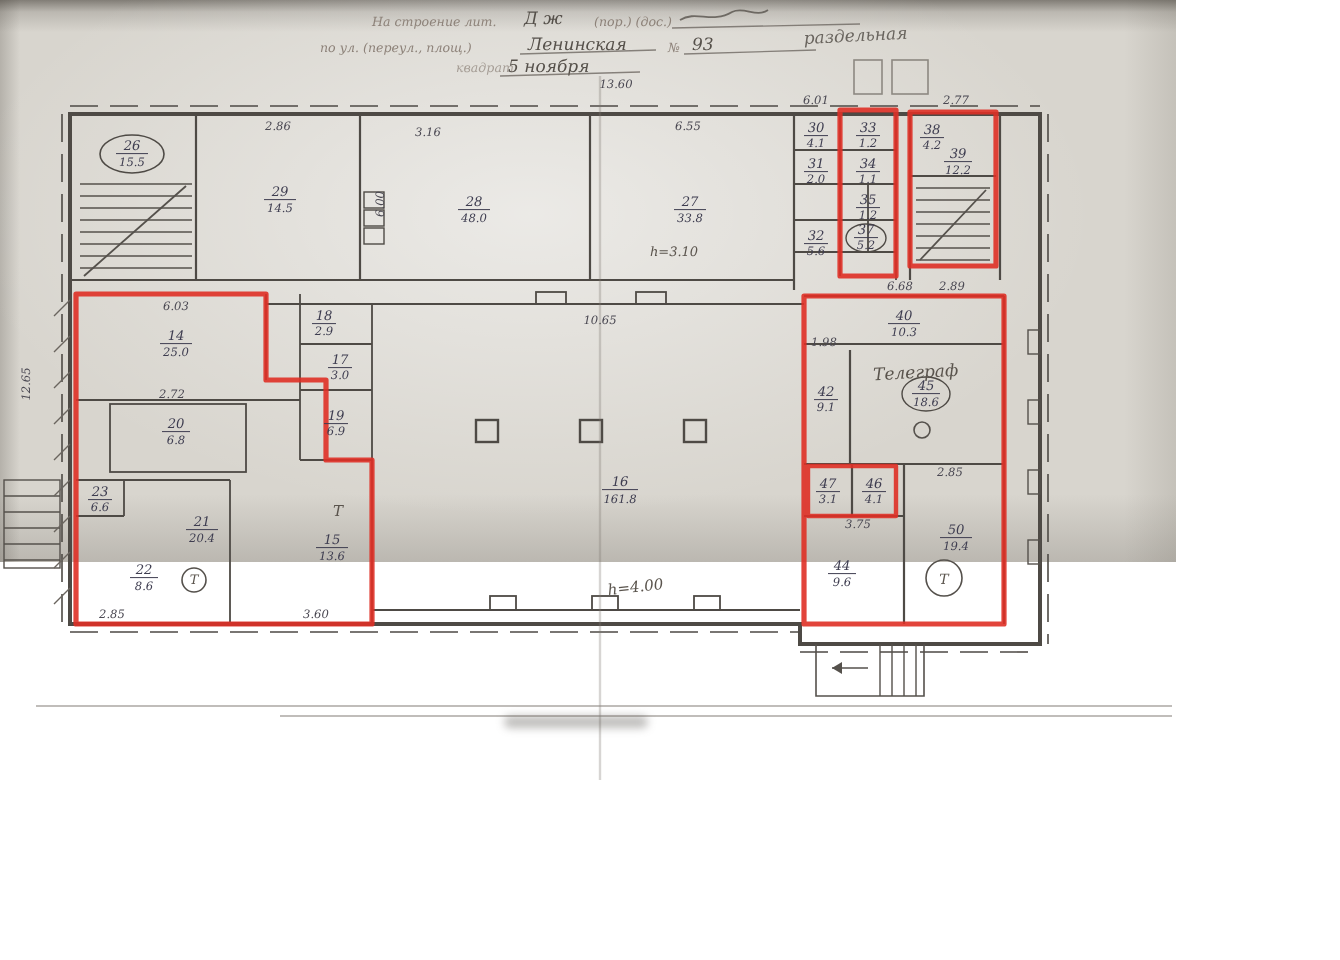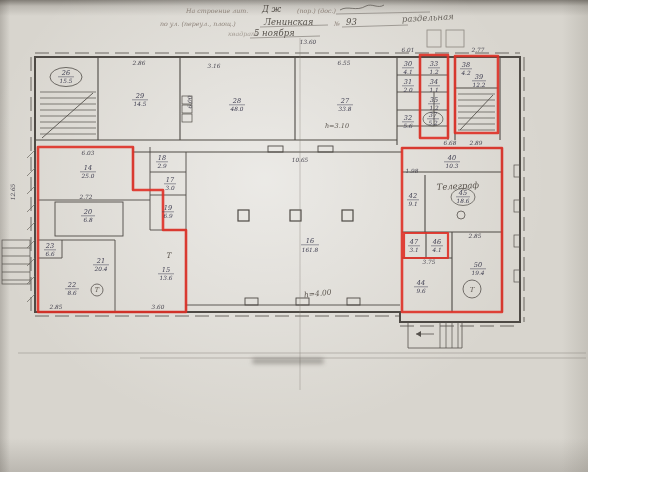--- a/index.html
+++ b/index.html
@@ -1,18 +1,18 @@
 <!DOCTYPE html>
 <html><head>
 <meta charset="utf-8">
 <style>
   html,body{margin:0;padding:0;background:#ffffff;}
   .page{position:relative;width:670px;height:480px;background:#ffffff;overflow:hidden;
         font-family:"DejaVu Serif",serif;}
-  .photo{position:absolute;left:0;top:0;width:588px;height:472px;
+  .photo{position:absolute;left:0;top:0;width:588px;height:281px;
     background-color:#d8d5ce;
     background-image:
       radial-gradient(ellipse at 45% 38%, rgba(255,255,255,0.50), rgba(255,255,255,0) 62%),
       linear-gradient(180deg, rgba(58,53,46,0.55) 0px, rgba(58,53,46,0.18) 6px, rgba(58,53,46,0) 16px),
       linear-gradient(90deg, rgba(90,85,78,0.28) 0px, rgba(90,85,78,0) 10px),
       linear-gradient(270deg, rgba(120,115,105,0.20) 0px, rgba(120,115,105,0) 26px),
       linear-gradient(0deg, rgba(100,95,88,0.25) 0px, rgba(100,95,88,0) 34px);
   }
   svg{position:absolute;left:0;top:0;}
   .t-print{font-family:"DejaVu Serif",serif;font-size:6.3px;font-style:italic;fill:#8d8279;}

